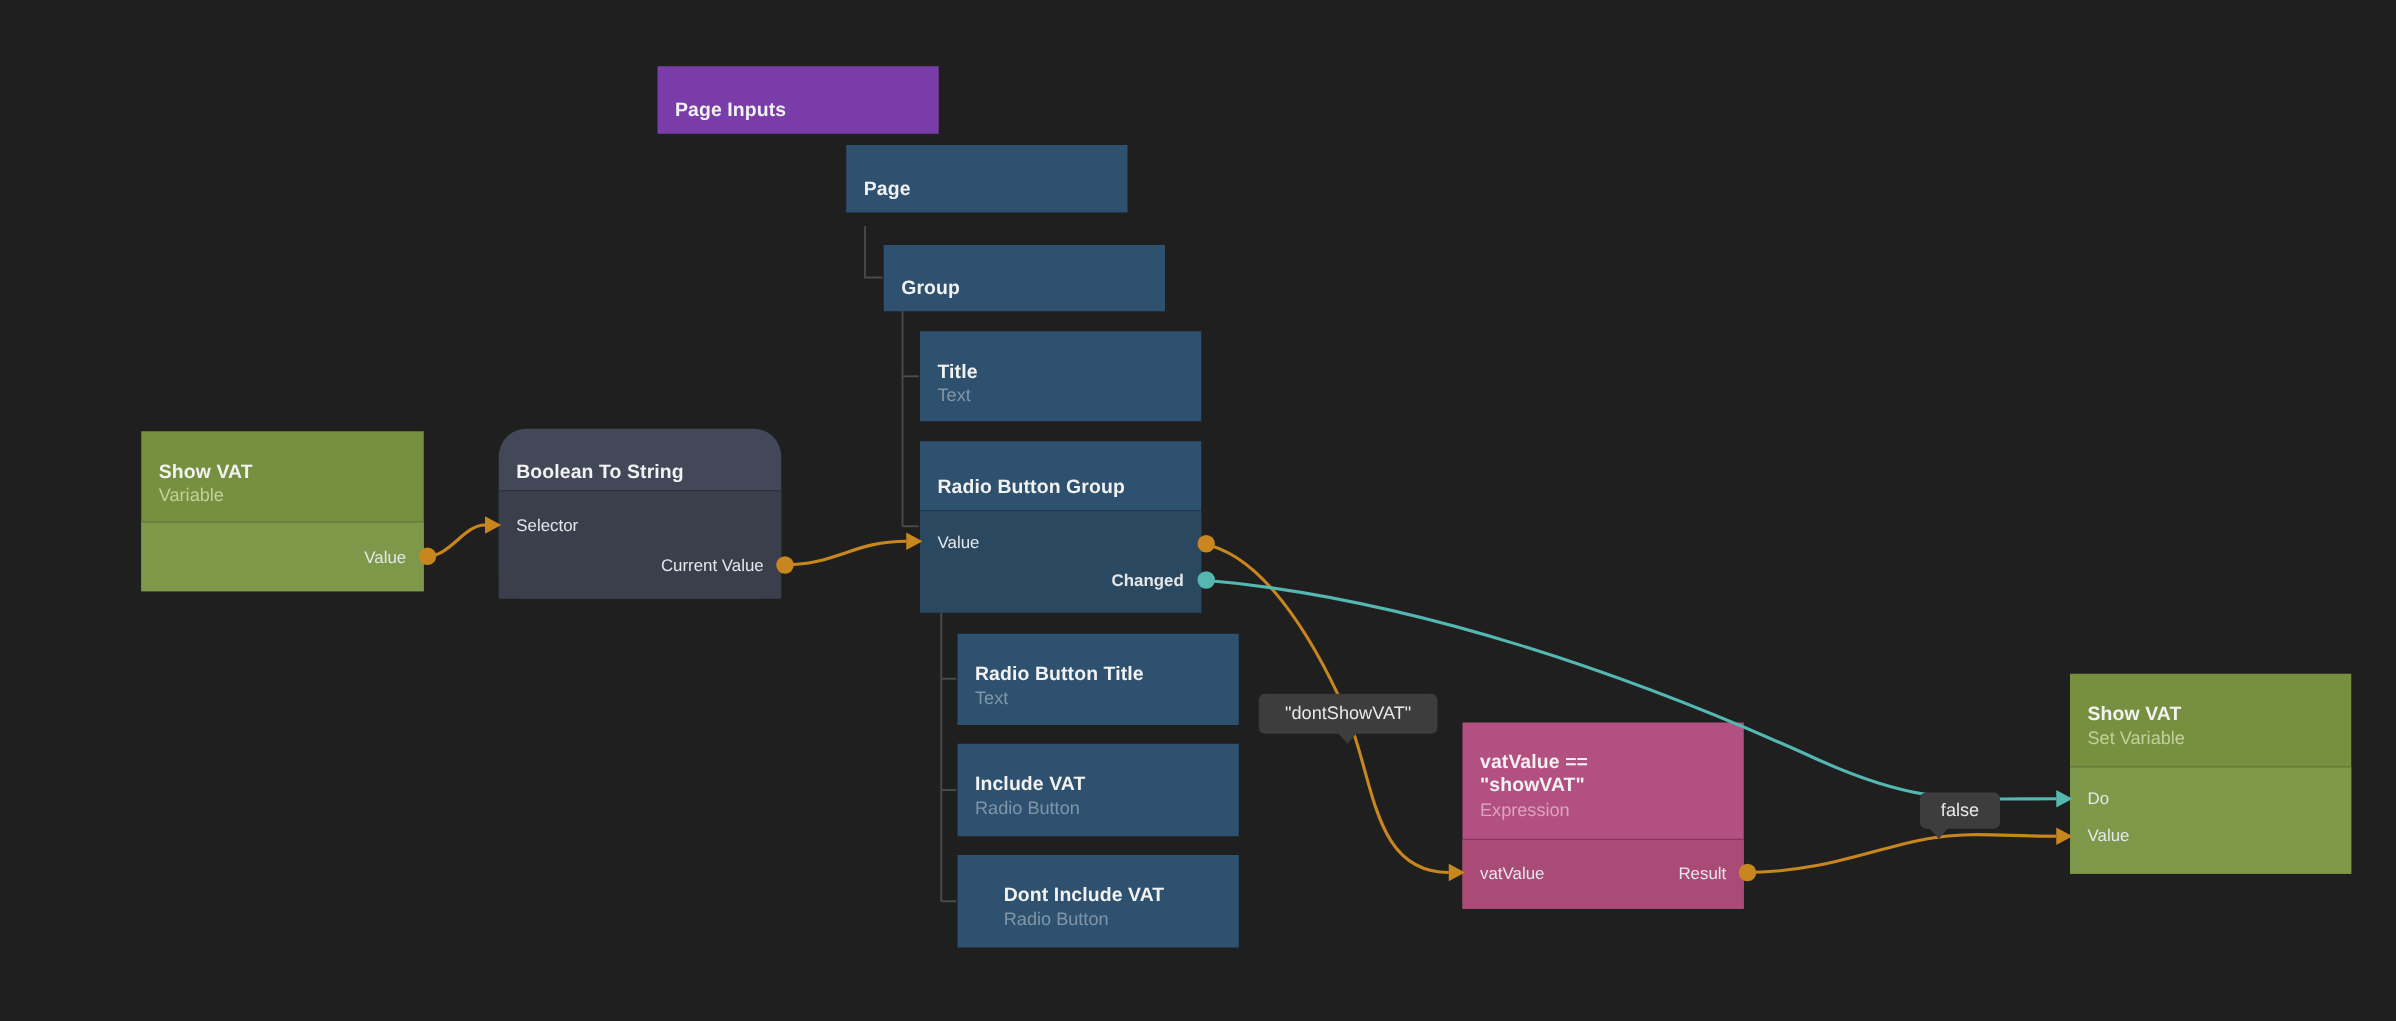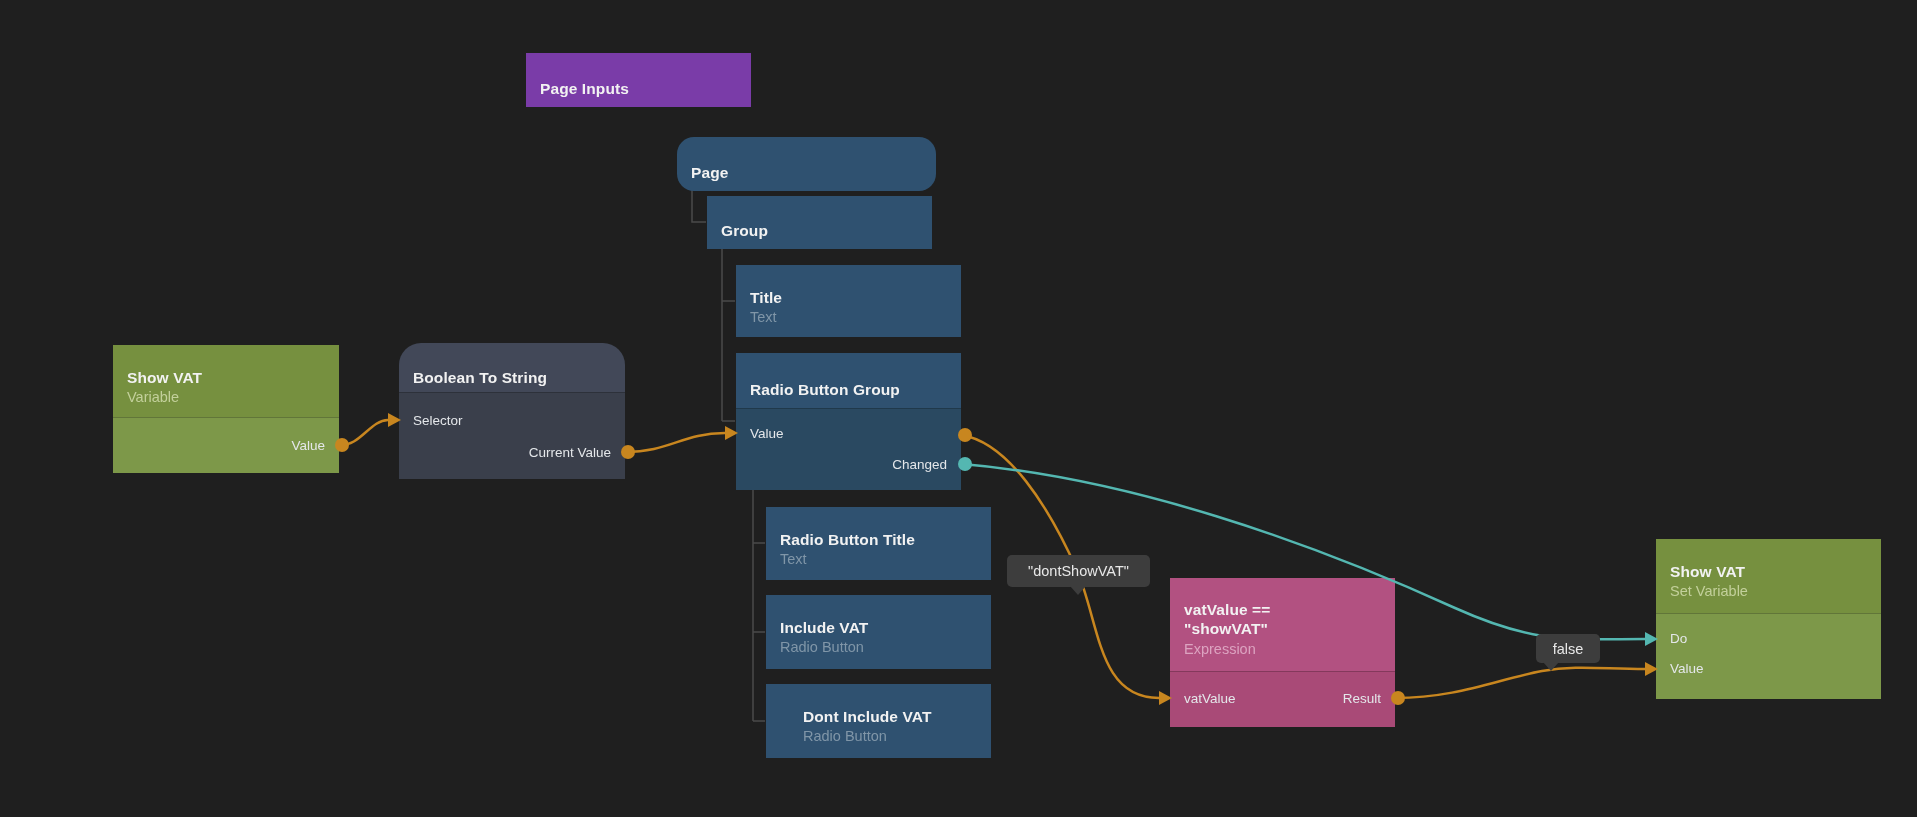--- a/index.html
+++ b/index.html
@@ -82,21 +82,21 @@
     <path class="treeline" d="M733,632 H745"></path>
     <path class="treeline" d="M733,721 H745"></path>
   </svg>
 
   <div class="node purple" style="left:506px;top:53px;width:225px;height:54px;">
     <div class="hdr" style="top:15px;">
         <div class="t">Page Inputs</div>
       </div>
   </div>
 
-  <div class="node blue" style="left:657px;top:137px;width:259px;height:54px;border-radius:17px;">
+  <div class="node blue" style="left:657px;top:116px;width:225px;height:54px;">
     <div class="hdr" style="top:15px;">
         <div class="t">Page</div>
       </div>
   </div>
 
   <div class="node blue" style="left:687px;top:196px;width:225px;height:53px;">
     <div class="hdr" style="top:14px;">
         <div class="t">Group</div>
       </div>
   </div>
@@ -107,21 +107,21 @@
       <div class="s">Text</div>
     </div>
   </div>
 
   <div class="node blue" style="left:716px;top:353px;width:225px;height:137px;">
     <div class="hdr" style="top:16px;">
         <div class="t">Radio Button Group</div>
       </div>
     <div class="body" style="top:55px;">
       <div class="port" style="top:13px;">Value</div>
-      <div class="port right" style="top:44px;">Changed</div>
+      <div class="port right" style="top:44px;font-weight:bold;">Changed</div>
     </div>
   </div>
 
   <div class="node blue" style="left:746px;top:507px;width:225px;height:73px;">
     <div class="hdr" style="top:12px;">
       <div class="t">Radio Button Title</div>
       <div class="s">Text</div>
     </div>
   </div>
 

